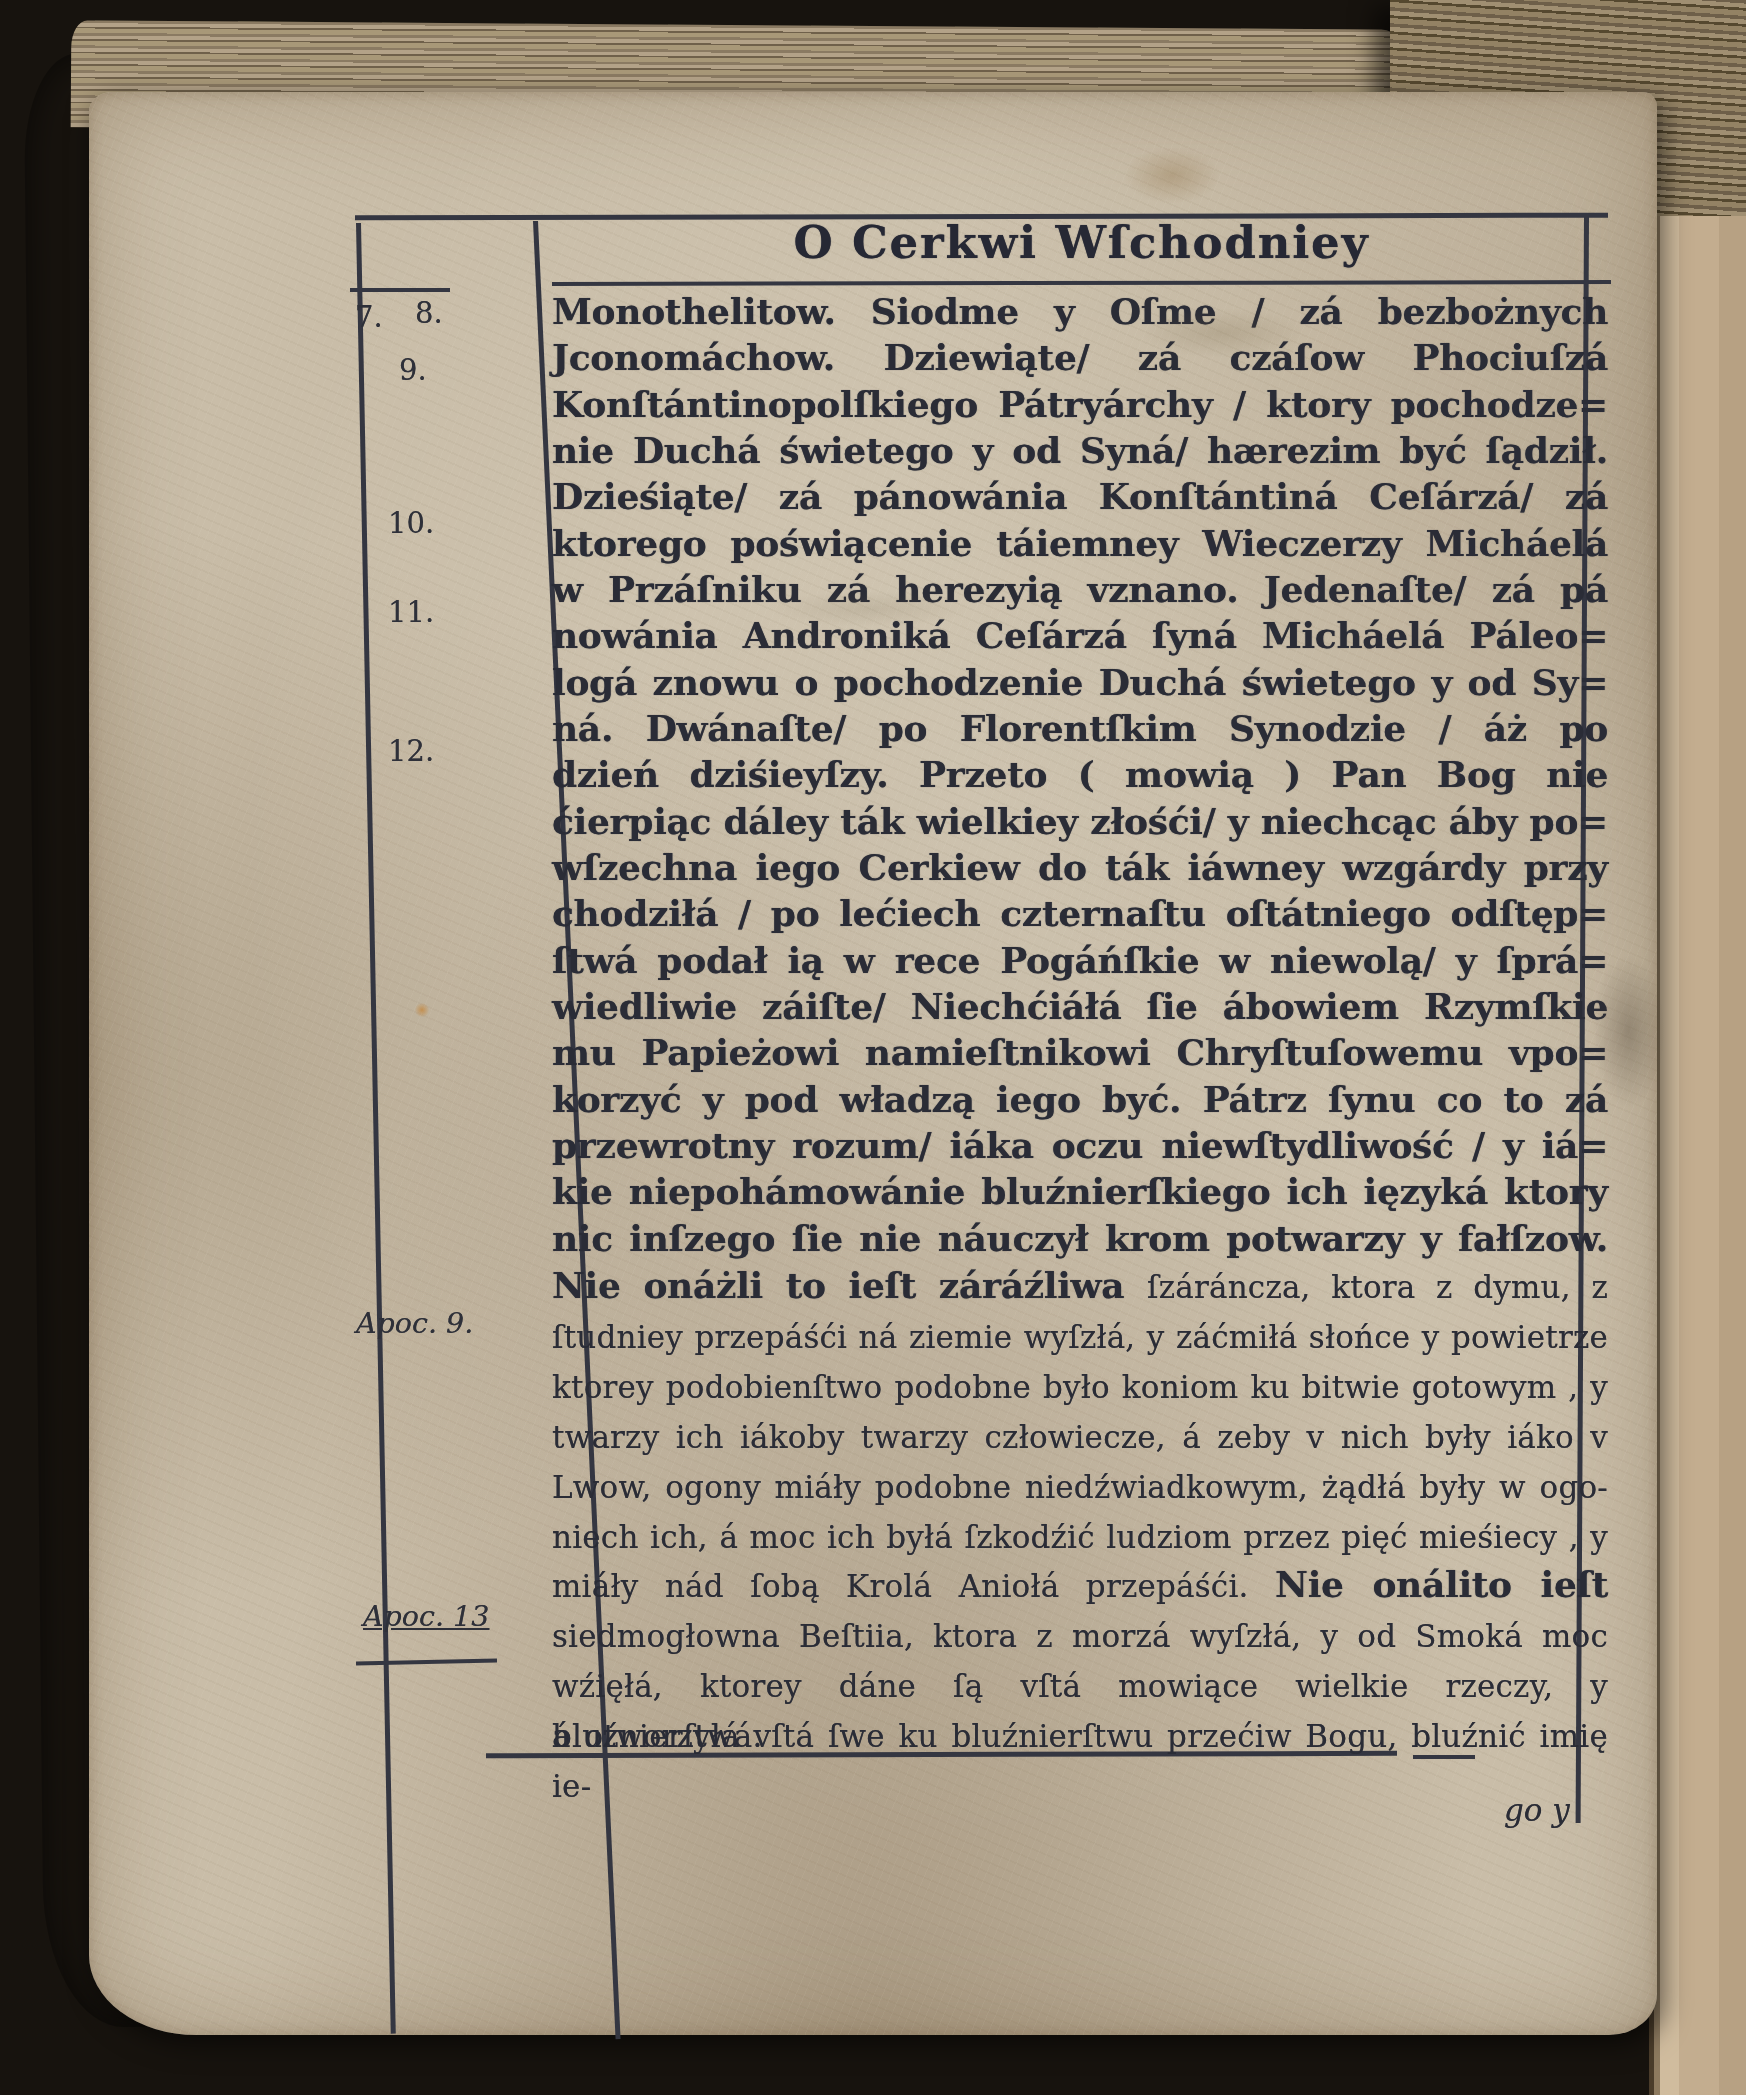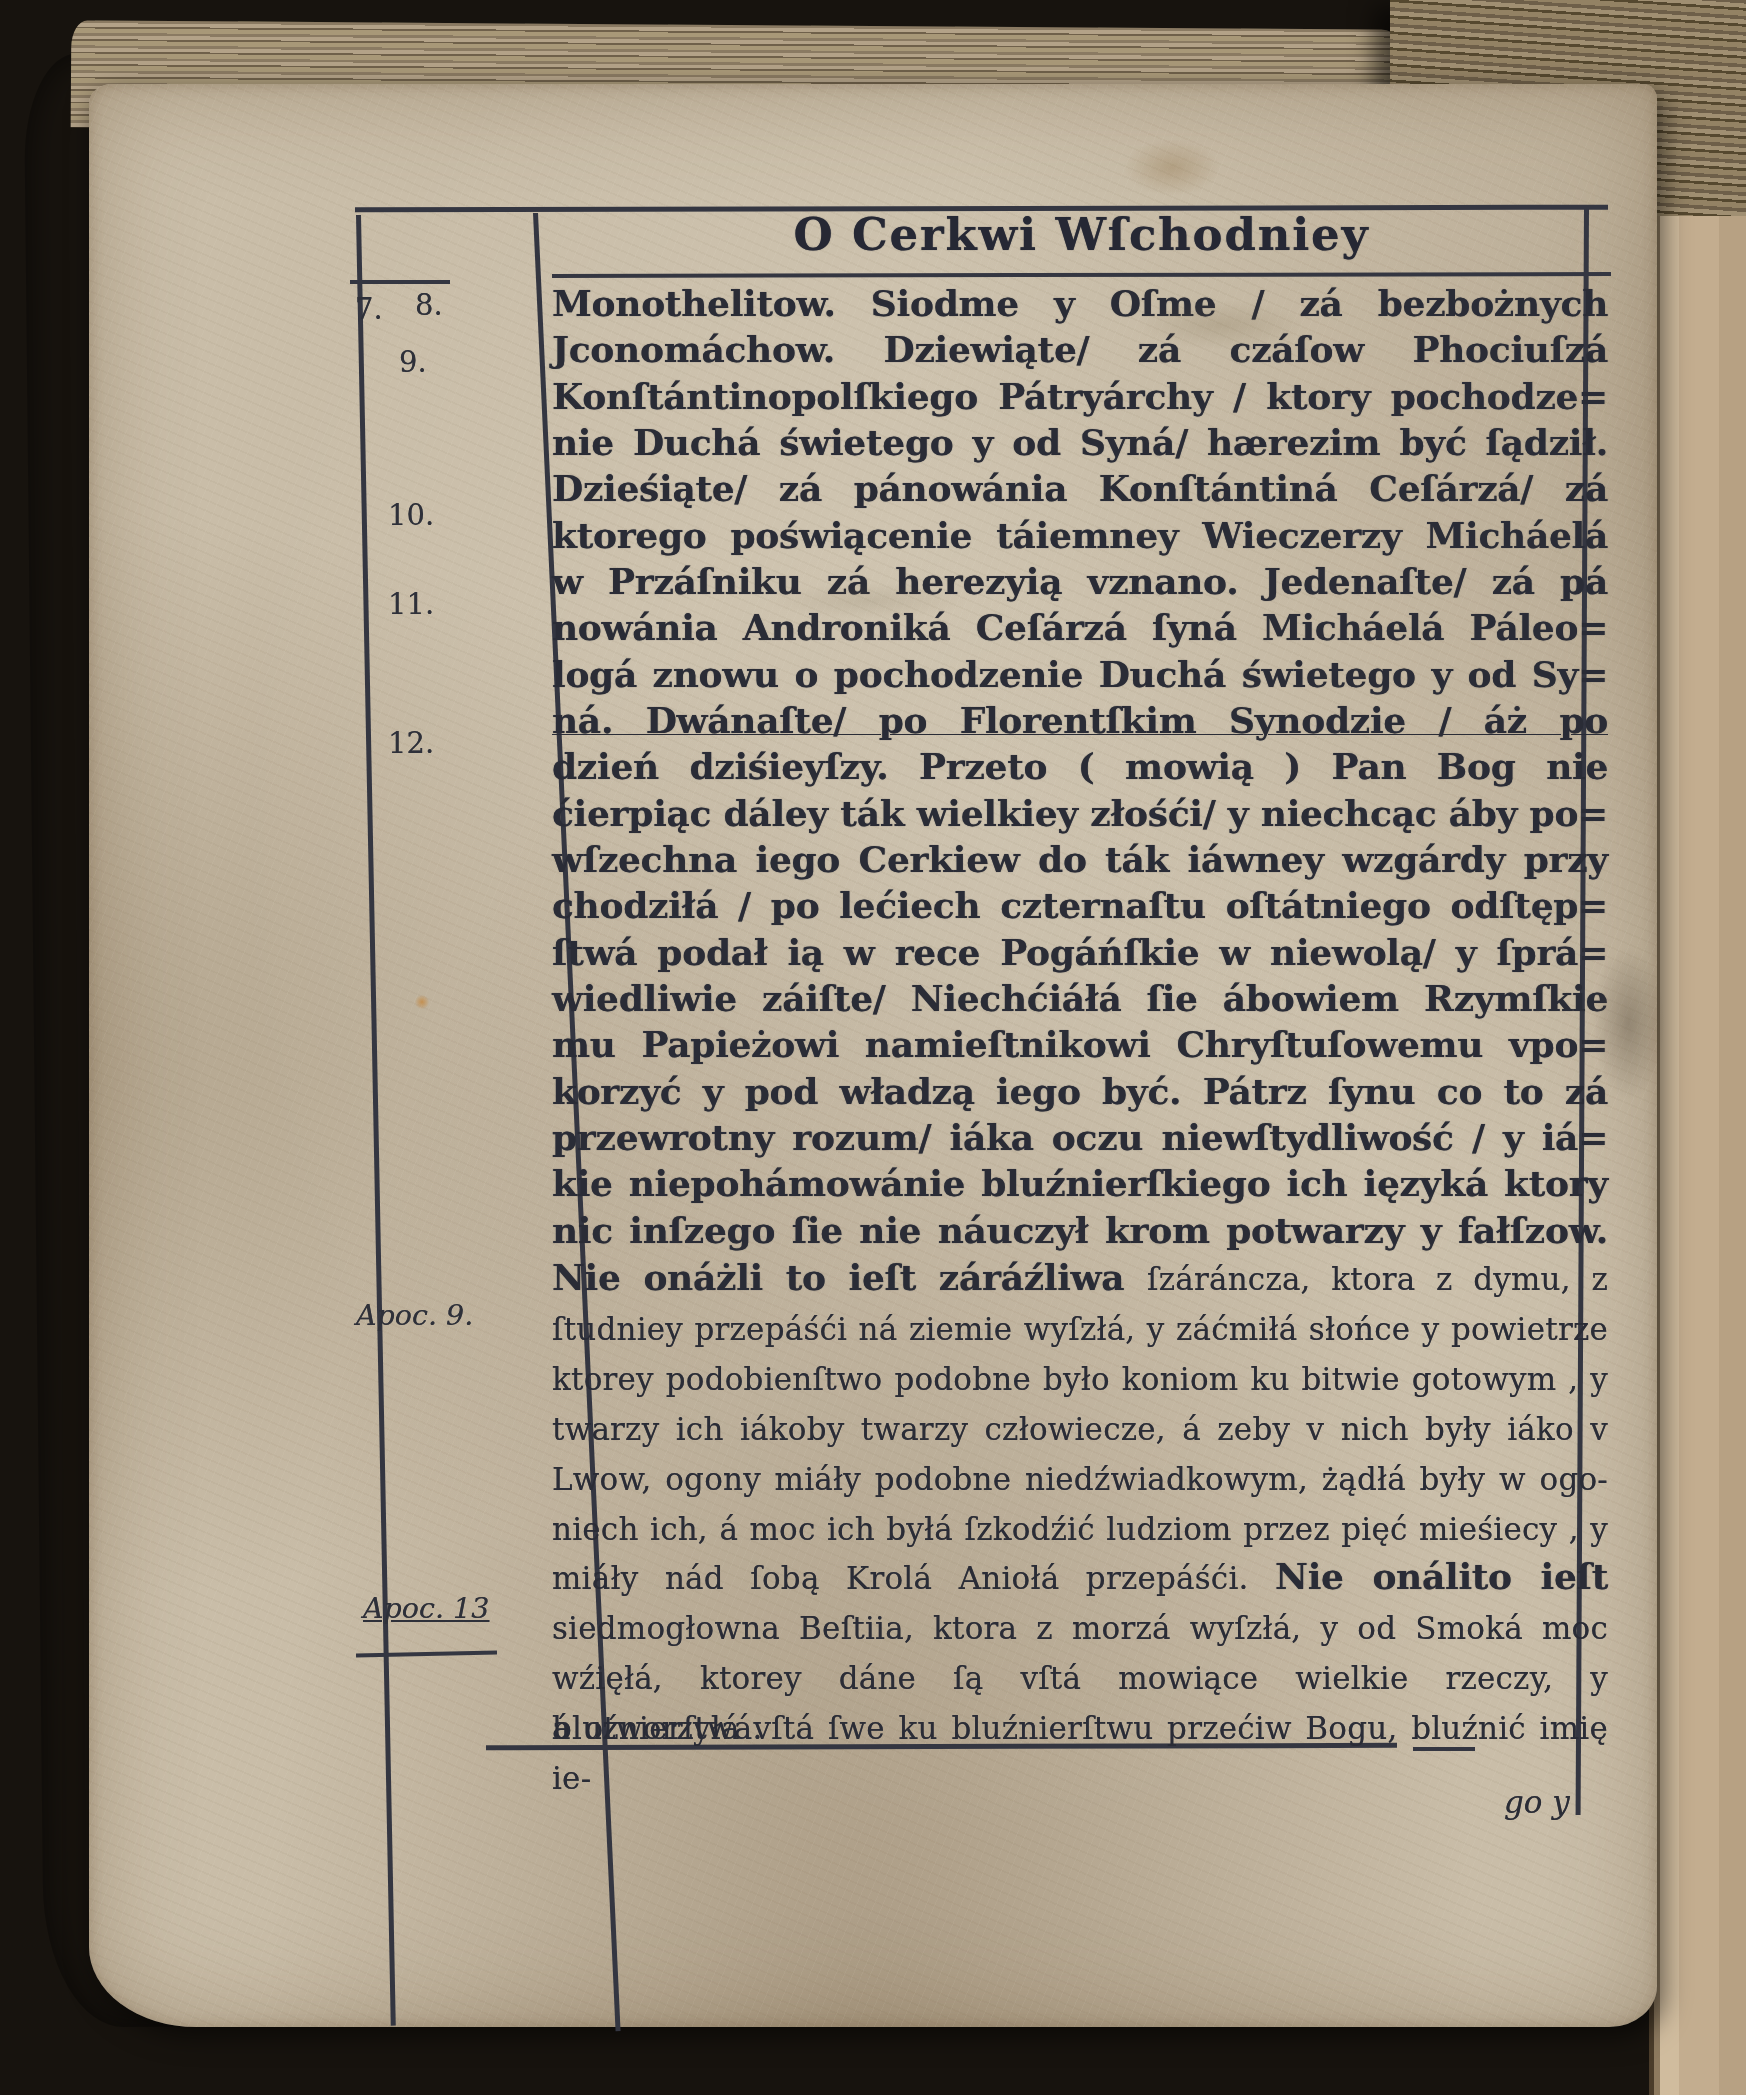--- a/index.html
+++ b/index.html
@@ -30,21 +30,21 @@
       #6e5f49 0 3.6px,#a08f72 3.6px 8px,#55482f 8px 10.7px,#938264 10.7px 16px);
     border-radius:0 0 23px 80px;
     box-shadow:-16px 7.1px 23px rgba(0,0,0,.55);
   }
   .next-page-strip{
     position:absolute;left:1649px;top:216px;width:98px;height:1880px;
     background:linear-gradient(90deg,#4a3c2a 0 4.5px,#8d7a5f 4.5px 10.7px,#d0bc9e 10.7px 30px,#c3ad8f 30px 70px,#b7a183 70px 98px);
   }
   
   .page{
-    position:absolute;left:89px;top:84px;width:1568px;height:1943px;
+    position:absolute;left:89px;top:92px;width:1568px;height:1943px;
     background:
       radial-gradient(ellipse at 58% 38%, rgba(255,252,240,.16), rgba(0,0,0,0) 60%),
       radial-gradient(ellipse at 50% 105%, rgba(90,66,38,.28), rgba(0,0,0,0) 55%),
       radial-gradient(ellipse at -5% 50%, rgba(100,78,48,.22), rgba(0,0,0,0) 40%),
       radial-gradient(ellipse at 103% 20%, rgba(105,82,50,.20), rgba(0,0,0,0) 35%),
       #c9bda8;
     border-radius:23px 14.3px 48px 107px / 19.6px 14.3px 41px 80px;
     box-shadow:
       inset 0 0 98px rgba(108,84,52,.38),
       inset 0 0 14.3px rgba(96,74,46,.30),
@@ -145,21 +145,21 @@
   <div class="text-block" id="text-block">
       <div class="tl" style="top: 196px;"><span class="bl">Monothelitow.  Siodme y Oſme / zá bezbożnych</span></div>
       <div class="tl" style="top: 242px;"><span class="bl">Jconomáchow.  Dziewiąte/ zá czáſow Phociuſzá</span></div>
       <div class="tl" style="top: 289px;"><span class="bl">Konſtántinopolſkiego Pátryárchy / ktory pochodze=</span></div>
       <div class="tl" style="top: 335px;"><span class="bl">nie Duchá świetego y od Syná/ hærezim być ſądził.</span></div>
       <div class="tl" style="top: 381px;"><span class="bl">Dzieśiąte/ zá pánowánia Konſtántiná Ceſárzá/ zá</span></div>
       <div class="tl" style="top: 428px;"><span class="bl">ktorego poświącenie táiemney Wieczerzy Micháelá</span></div>
       <div class="tl" style="top: 474px;"><span class="bl">w Przáſniku zá herezyią vznano.  Jedenaſte/ zá pá</span></div>
       <div class="tl" style="top: 520px;"><span class="bl">nowánia Androniká Ceſárzá ſyná Micháelá Páleo=</span></div>
       <div class="tl" style="top: 567px;"><span class="bl">logá znowu o pochodzenie Duchá świetego y od Sy=</span></div>
-      <div class="tl" style="top: 613px; text-decoration: underline;"><span class="bl">ná.  Dwánaſte/ po Florentſkim Synodzie / áż po</span></div>
+      <div class="tl" style="top: 613px;"><span class="bl">ná.  Dwánaſte/ po Florentſkim Synodzie / áż po</span></div>
       <div class="tl" style="top: 659px;"><span class="bl">dzień dziśieyſzy.  Przeto ( mowią ) Pan Bog nie</span></div>
       <div class="tl" style="top: 706px;"><span class="bl">ćierpiąc dáley ták wielkiey złośći/ y niechcąc áby po=</span></div>
       <div class="tl" style="top: 752px;"><span class="bl">wſzechna iego Cerkiew do ták iáwney wzgárdy przy</span></div>
       <div class="tl" style="top: 798px;"><span class="bl">chodziłá /  po lećiech czternaſtu oſtátniego odſtęp=</span></div>
       <div class="tl" style="top: 845px;"><span class="bl">ſtwá podał ią w rece Pogáńſkie w niewolą/ y ſprá=</span></div>
       <div class="tl" style="top: 891px;"><span class="bl">wiedliwie záiſte/ Niechćiáłá ſie ábowiem Rzymſkie</span></div>
       <div class="tl" style="top: 937px;"><span class="bl">mu Papieżowi namieſtnikowi Chryſtuſowemu vpo=</span></div>
       <div class="tl" style="top: 984px;"><span class="bl">korzyć y pod władzą iego być.  Pátrz ſynu co to zá</span></div>
       <div class="tl" style="top: 1030px;"><span class="bl">przewrotny rozum/ iáka oczu niewſtydliwość / y iá=</span></div>
       <div class="tl" style="top: 1076px;"><span class="bl">kie niepohámowánie bluźnierſkiego ich ięzyká ktory</span></div>

